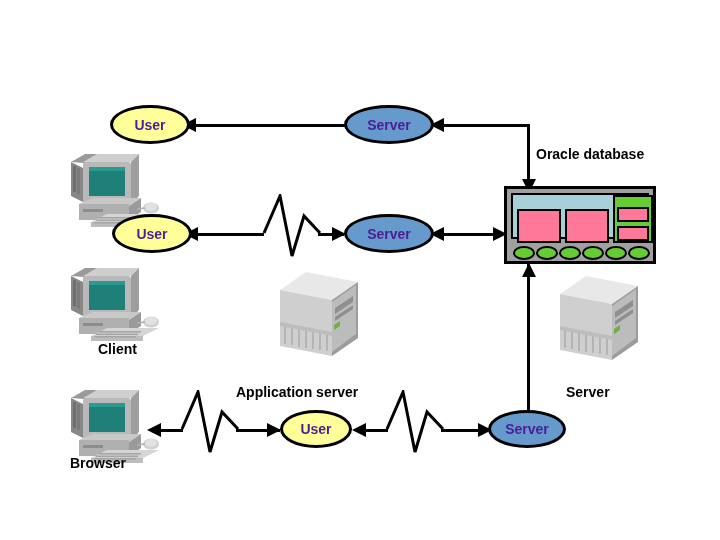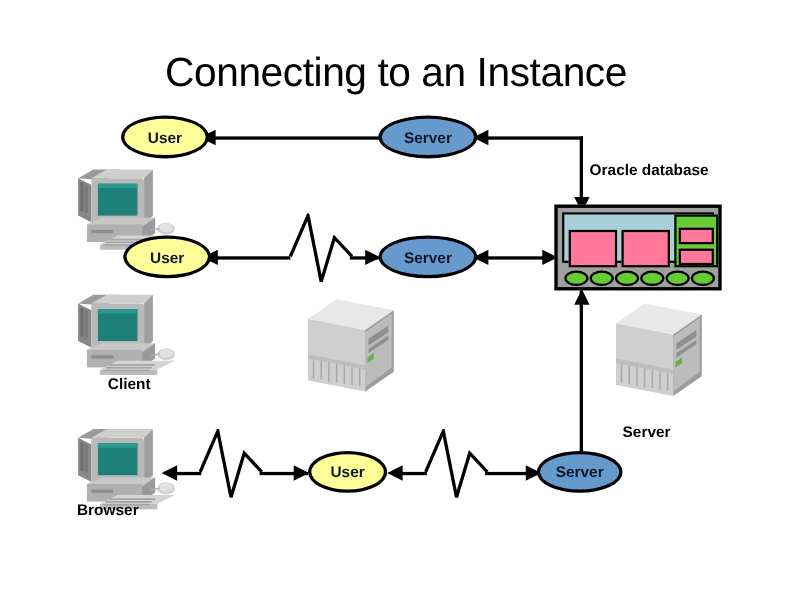--- a/index.html
+++ b/index.html
@@ -38,21 +38,21 @@
   .node {
     position: absolute;
     display: flex;
     align-items: center;
     justify-content: center;
     border-radius: 50%;
     border: 3px solid #000000;
     box-sizing: border-box;
     font-size: 14px;
     font-weight: bold;
-    color: #0f172a;
+    color: #4c1d95;
     z-index: 6;
   }
   .node-user   { background: #ffff99; }
   .node-server { background: #6699cc; }
 
   
   .label {
     position: absolute;
     font-size: 14px;
     font-weight: bold;
@@ -125,21 +125,20 @@
     border: 2px solid #000000;
     border-radius: 50%;
     box-sizing: border-box;
   }
 </style>
 </head>
 <body>
 
 <div id="slide">
 
-  <div id="slide-title">Connecting to an Instance</div>
 
   <div class="hline" style="left:190px; top:124px; width:160px;"></div>
 
   <svg class="arrowsvg" style="left:182px; top:116px;" width="16" height="18">
     <polygon points="0,9 14,2 14,16" fill="#000000"></polygon>
   </svg>
 
   <div class="hline" style="left:434px; top:124px; width:96px;"></div>
   <div class="vline" style="left:527px; top:124px; height:62px;"></div>
 
@@ -325,20 +324,21 @@
         <line x1="37" y1="61" x2="37" y2="81"></line>
         <line x1="44" y1="62" x2="44" y2="82"></line>
         <line x1="51" y1="63" x2="51" y2="83"></line>
       </g>
       <polygon points="4,54 56,64 56,68 4,58" fill="#bdbdbd"></polygon>
     </svg>
   </div>
 
   <div class="label" style="left:566px; top:384px;">Server</div>
 
+  <div class="label" style="left:236px; top:384px;">Application server</div>
 
   <div class="pc" style="left:63px; top:388px;">
     <svg width="100" height="82" viewBox="0 0 100 82">
       <polygon points="8,10 22,2 46,2 34,12" fill="#9a9a9a"></polygon>
       <polygon points="8,10 8,44 20,50 20,16" fill="#888888"></polygon>
       <rect x="20" y="10" width="48" height="42" rx="3" fill="#b9b9b9"></rect>
       <polygon points="20,10 34,2 76,2 68,10" fill="#cfcfcf"></polygon>
       <polygon points="68,10 76,2 76,44 68,52" fill="#9e9e9e"></polygon>
       <rect x="26" y="15" width="36" height="29" fill="#1f8079"></rect>
       <rect x="26" y="15" width="36" height="4" fill="#2a9a91"></rect>

